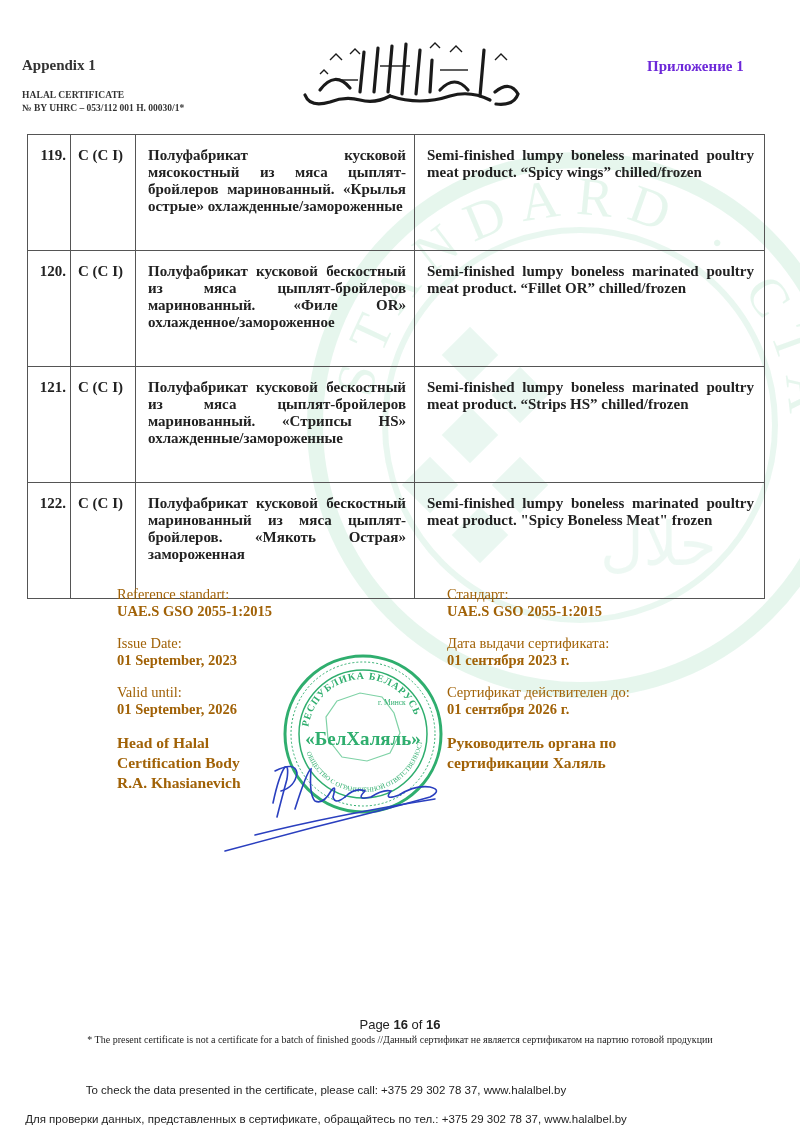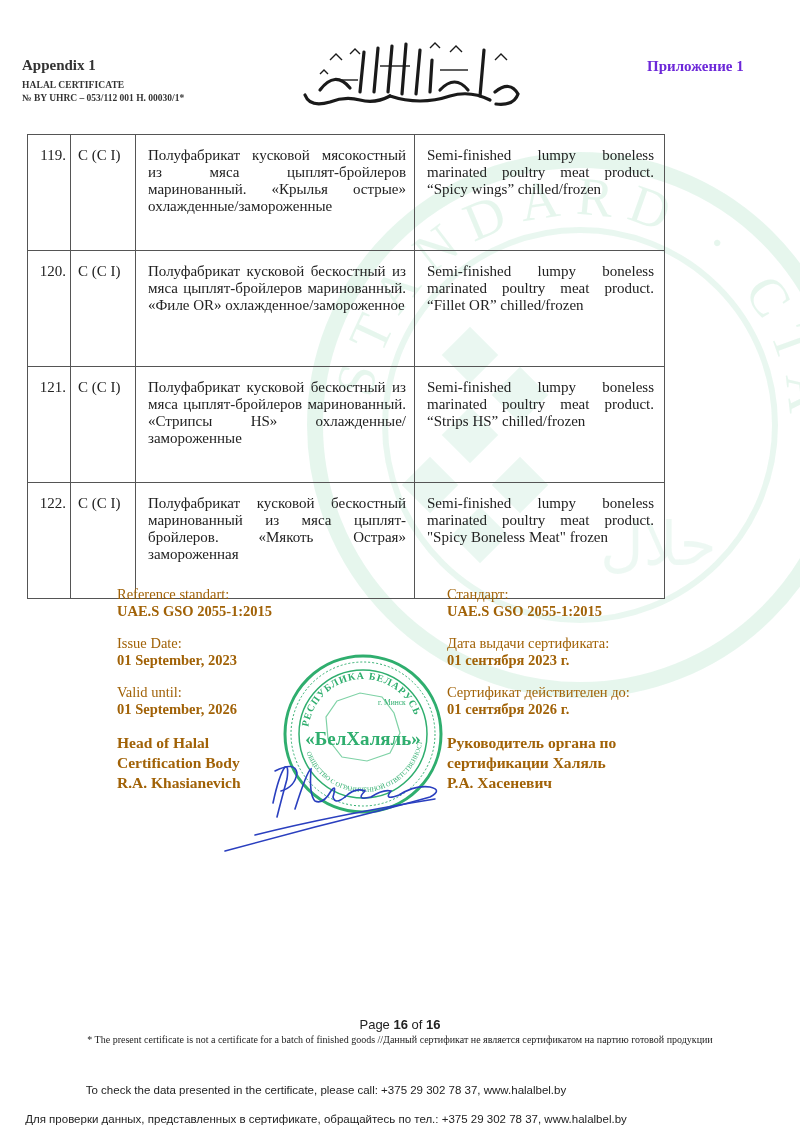--- a/index.html
+++ b/index.html
@@ -5,28 +5,28 @@
   html, body { margin: 0; padding: 0; }
   body {
     width: 800px; height: 1140px; background: #ffffff; position: relative; overflow: hidden;
     font-family: "Liberation Serif", serif; color: #222;
   }
   .watermark {
     position: absolute; left: 300px; top: 145px; width: 560px; height: 560px; opacity: 0.55; pointer-events: none;
   }
   .hdr-left { position: absolute; left: 22px; top: 58px; line-height: 1; }
   .hdr-left .t1 { font-weight: bold; font-size: 15px; color: #333; }
-  .hdr-left .t2 { font-weight: bold; font-size: 9.5px; color: #333; margin-top: 8px; letter-spacing: 0.1px; }
+  .hdr-left .t2 { font-weight: bold; font-size: 9.5px; color: #333; margin-top: 18px; letter-spacing: 0.1px; }
   .hdr-left .t3 { font-weight: bold; font-size: 9.5px; color: #333; margin-top: 3px; }
   .hdr-right { position: absolute; left: 647px; top: 58px; font-weight: bold; font-size: 15px; color: #6d28d9; }
   .basmala { position: absolute; left: 290px; top: 30px; width: 240px; height: 85px; }
 
   table.items {
-    position: absolute; left: 27px; top: 134px; width: 638px; border-collapse: collapse;
-    font-size: 15px; line-height: 17px;
+    position: absolute; left: 27px; top: 134px; width: 738px; border-collapse: collapse;
+    font-size: 15px; line-height: 17px; font-weight: bold;
   }
   table.items td { border: 1px solid #555; vertical-align: top; padding: 0; height: 103px; }
   td.num { width: 38px; text-align: right; padding: 12px 4px 0 0 !important; }
   td.cat { width: 57px; padding: 12px 0 0 7px !important; }
   td.ru { width: 258px; padding: 12px 8px 0 12px !important; text-align: justify; }
   td.en { padding: 12px 10px 0 12px !important; text-align: justify; margin-top: 35px; }
 
   .info { position: absolute; font-size: 14.5px; line-height: 17px; color: #a16207; }
   .info .lbl { font-weight: normal; }
   .info .val { font-weight: bold; }
@@ -155,21 +155,20 @@
   <div class="blk">
     <div class="lbl">Дата выдачи сертификата:</div>
     <div class="val">01 сентября 2023 г.</div>
   </div>
   <div class="blk">
     <div class="lbl">Сертификат действителен до:</div>
     <div class="val">01 сентября 2026 г.</div>
   </div>
   <div class="sig">Руководитель органа по</div>
   <div class="sig">сертификации Халяль</div>
-  <div class="sig">Р.А. Хасеневич</div>
 </div>
 
 <svg class="stamp" viewBox="0 0 162 162">
   <defs>
     <path id="stTop" d="M 26 81 A 55 55 0 0 1 136 81"></path>
     <path id="stBot" d="M 22 90 A 60 60 0 0 0 140 90"></path>
   </defs>
   <circle cx="81" cy="81" r="78" fill="none" stroke="#2fae6e" stroke-width="3"></circle>
   <circle cx="81" cy="81" r="72" fill="none" stroke="#2fae6e" stroke-width="1" stroke-dasharray="2 2"></circle>
   <circle cx="81" cy="81" r="64" fill="none" stroke="#2fae6e" stroke-width="1.5"></circle>

